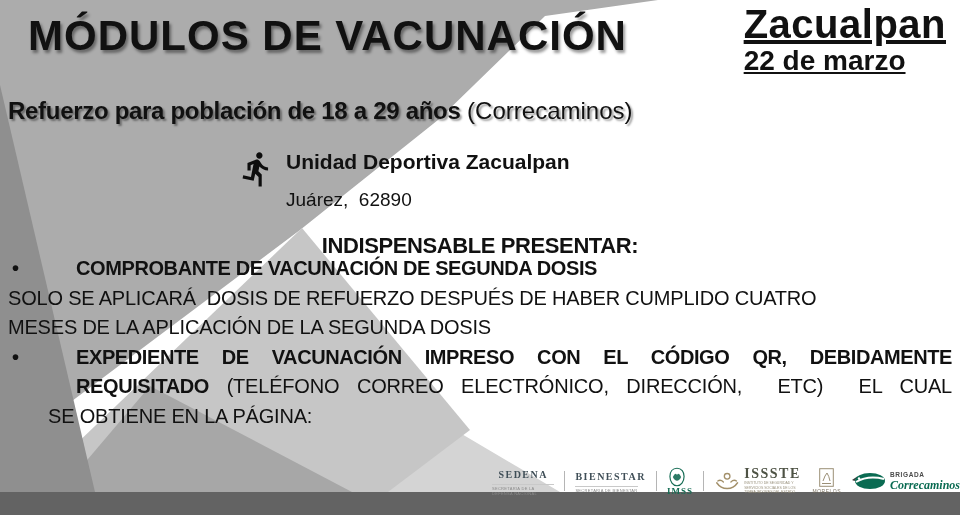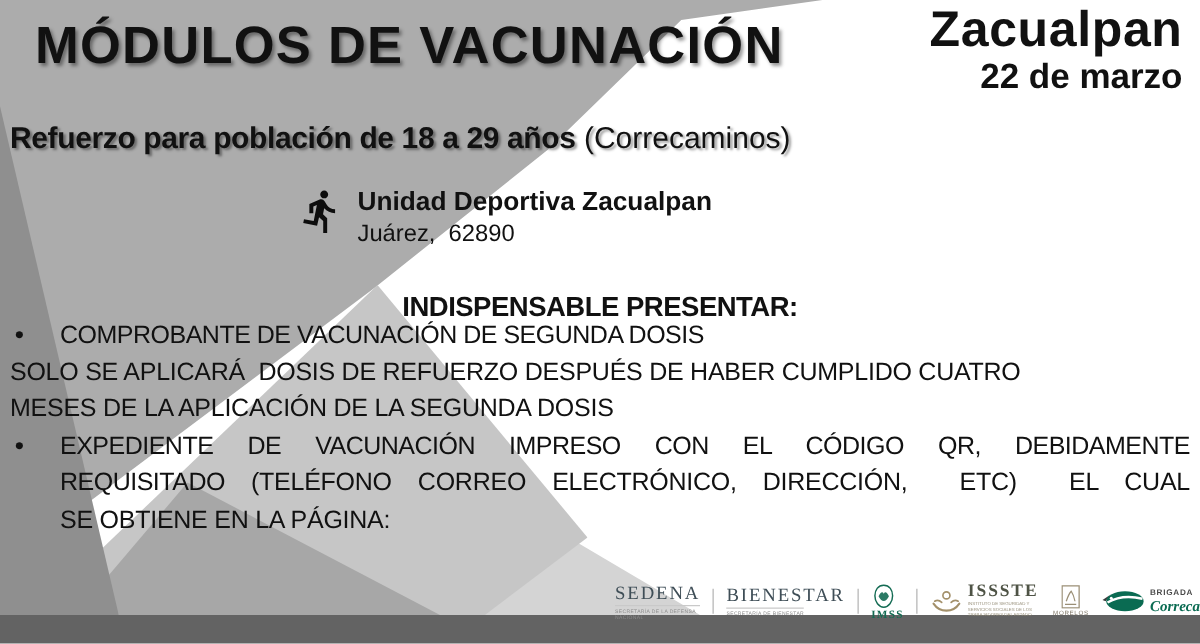--- a/index.html
+++ b/index.html
@@ -15,50 +15,50 @@
   .shape{position:absolute;inset:0;}
   .shape-main{background:var(--shape-main);clip-path:polygon(0 0,658px 0,545px 16px,438px 120px,300px 230px,0 455px);}
   .shape-lighter{background:var(--shape-lighter);clip-path:polygon(455px 430px,560px 492px,380px 492px);}
   .shape-light{background:var(--shape-light);clip-path:polygon(302px 228px,470px 430px,388px 492px,26px 492px);}
   .shape-mid{background:var(--shape-mid);clip-path:polygon(150px 386px,352px 492px,60px 492px);}
   .shape-dark{background:var(--shape-dark);clip-path:polygon(0 85px,95px 492px,0 492px);}
   .shape-bar{background:var(--bottom-bar);clip-path:polygon(0 492px,960px 492px,960px 515px,0 515px);}
 
   .title{position:absolute;left:28px;top:12px;font-size:42px;font-weight:700;letter-spacing:1px;white-space:pre;
          text-shadow:2px 3px 3px rgba(0,0,0,.40);}
-  .hdr-right{position:absolute;right:14px;top:2px;text-align:right;}
+  .hdr-right{position:absolute;right:14px;top:2px;text-decoration:underline;}
   .hdr-town{font-size:40px;font-weight:700;line-height:44px;letter-spacing:.5px;}
   .hdr-date{font-size:28px;font-weight:700;line-height:30px;}
 
   .subheader{position:absolute;left:8px;top:97px;font-size:24px;white-space:pre;
              text-shadow:2px 2px 2px rgba(0,0,0,.38);}
   .subheader .b{font-weight:700;letter-spacing:-0.3px;}
 
   .venue{position:absolute;left:238px;top:148px;display:flex;align-items:flex-start;}
   .venue-icon{width:38px;height:38px;flex:0 0 auto;margin-top:2px;}
   .venue-text{margin-left:10px;}
   .venue-name{font-size:21px;font-weight:700;line-height:27px;}
-  .venue-addr{font-size:19px;line-height:25px;white-space:pre;}
+  .venue-addr{font-size:19px;line-height:25px;white-space:pre;margin-top:12px;}
 
   .req-heading{position:absolute;left:0;top:233px;width:100%;text-align:center;font-size:22px;font-weight:700;letter-spacing:-0.4px;}
   .rows{position:absolute;left:8px;top:254px;width:944px;}
   .row{position:relative;font-size:20px;line-height:29.5px;letter-spacing:-0.2px;}
   .row .bl{position:absolute;left:4px;top:0;font-weight:700;}
   .row.ind{padding-left:40px;}
   .row.nw{white-space:pre;}
   .row.just{white-space:pre-wrap;text-align:justify;text-align-last:justify;}
-  .row .b{font-weight:400;letter-spacing:-0.4px;}
+  .row .b{font-weight:700;letter-spacing:-0.4px;margin-left:28px;}
 
   .url{position:absolute;left:0;top:427px;width:100%;text-align:center;font-size:28px;font-weight:700;
        letter-spacing:-0.3px;text-shadow:2px 2px 2px rgba(0,0,0,.40);}
 
   .footer{position:absolute;left:492px;top:464px;height:34px;display:flex;align-items:center;gap:10px;}
   .vdiv{width:1px;height:20px;background:#b5b5b5;flex:0 0 auto;}
   .lg{display:flex;flex-direction:column;align-items:center;justify-content:center;}
-  .lg-word{font-family:"Liberation Serif",serif;font-weight:400;font-size:15px;letter-spacing:1.5px;color:var(--logo-slate);line-height:16px;}
+  .lg-word{font-family:"Liberation Serif",serif;font-weight:700;font-size:10px;letter-spacing:1.5px;color:var(--logo-slate);line-height:16px;}
   .lg-sub{font-size:4px;line-height:5px;color:#8a8a8a;letter-spacing:.3px;max-width:78px;text-align:left;align-self:flex-start;border-top:1px solid #c9c9c9;padding-top:1px;margin-top:1px;}
   .lg-imss{align-items:flex-start;}
   .lg-imss .imss-word{font-family:"Liberation Serif",serif;font-weight:700;font-size:9px;color:var(--logo-green);letter-spacing:1px;line-height:9px;}
   .lg-issste{flex-direction:row;gap:4px;align-items:center;}
   .issste-col{display:flex;flex-direction:column;}
   .issste-word{font-family:Liberation Serif, serif;font-weight:700;font-size:14px;letter-spacing:1.5px;color:var(--logo-text-olive);line-height:14px;}
   .issste-sub{font-size:3.5px;line-height:4.5px;color:#99917c;max-width:62px;}
   .lg-morelos .mor-word{font-size:5px;letter-spacing:.5px;color:#7d7464;line-height:6px;margin-top:1px;}
   .lg-corre{flex-direction:row;gap:5px;align-items:center;}
   .corre-col{display:flex;flex-direction:column;line-height:8px;}

